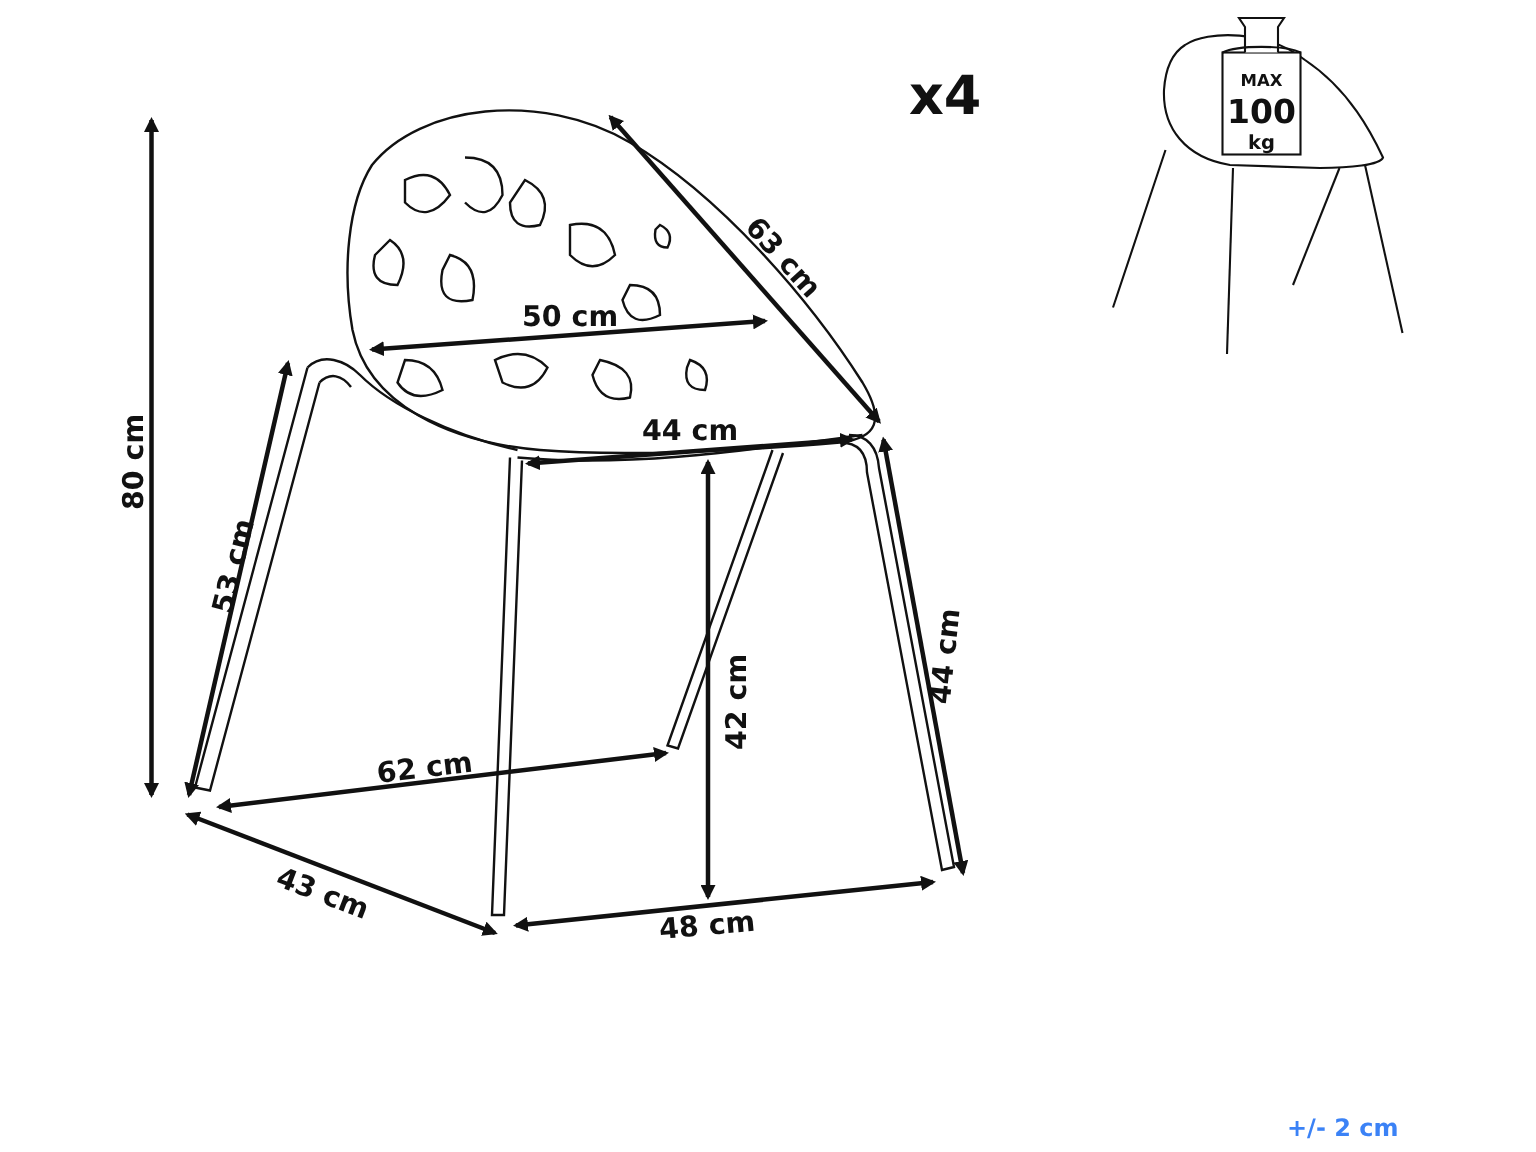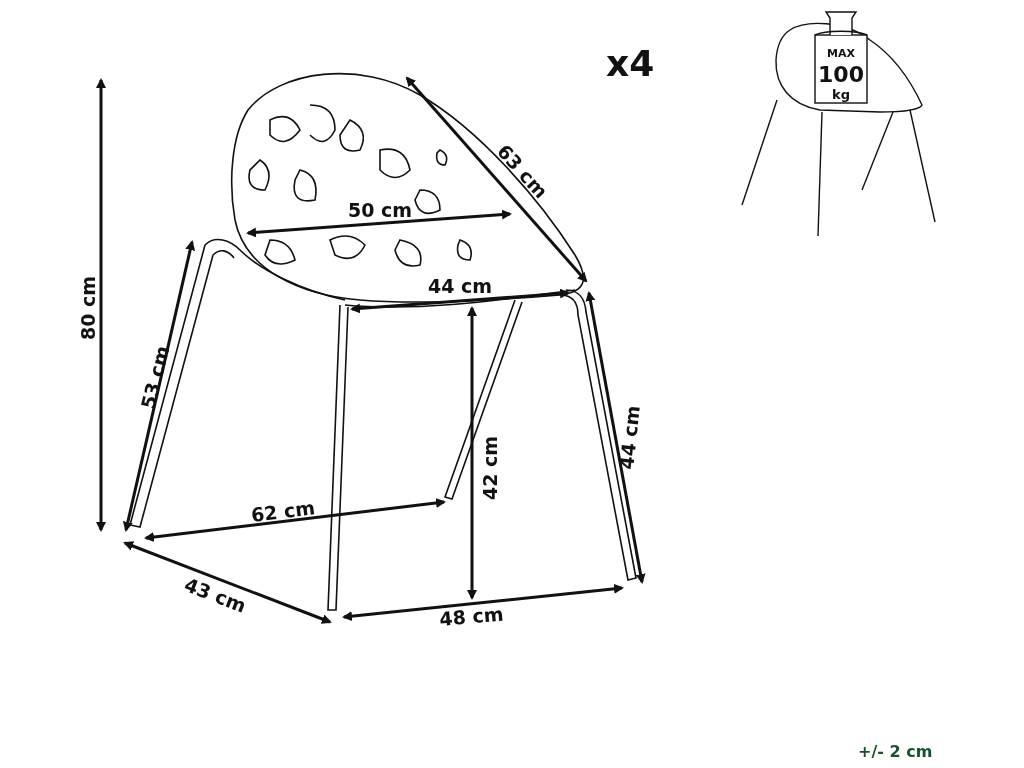--- a/index.html
+++ b/index.html
@@ -1,20 +1,20 @@
 <!DOCTYPE html>
 <html><head>
 <meta charset="utf-8">
 <style>
   html, body { margin:0; padding:0; background:#ffffff; }
   body { width:1024px; height:768px; position:relative; overflow:hidden; font-family:"DejaVu Sans", sans-serif; }
   svg { position:absolute; left:0; top:0; }
   .lbl { font-family:"DejaVu Sans", sans-serif; font-weight:bold; fill:#111; font-size:19px; }
   .big { font-family:"DejaVu Sans", sans-serif; font-weight:bold; fill:#111; font-size:36px; }
-  .tol { position:absolute; left:858px; top:742px; font-weight:bold; font-size:16px; color:#14532d; font-family:"DejaVu Sans", sans-serif; }
+  .tol { position:absolute; left:858px; top:742px; font-weight:bold; font-size:16px; color:#3b82f6; font-family:"DejaVu Sans", sans-serif; }
 </style>
 </head>
 <body>
 
 <svg width="1024" height="768" viewBox="0 0 1024 768">
   <defs>
     <marker id="ah" markerWidth="10" markerHeight="10" refX="8" refY="5" orient="auto-start-reverse" markerUnits="userSpaceOnUse">
       <path d="M0,0 L10,5 L0,10 z" fill="#111"></path>
     </marker>
   </defs>

